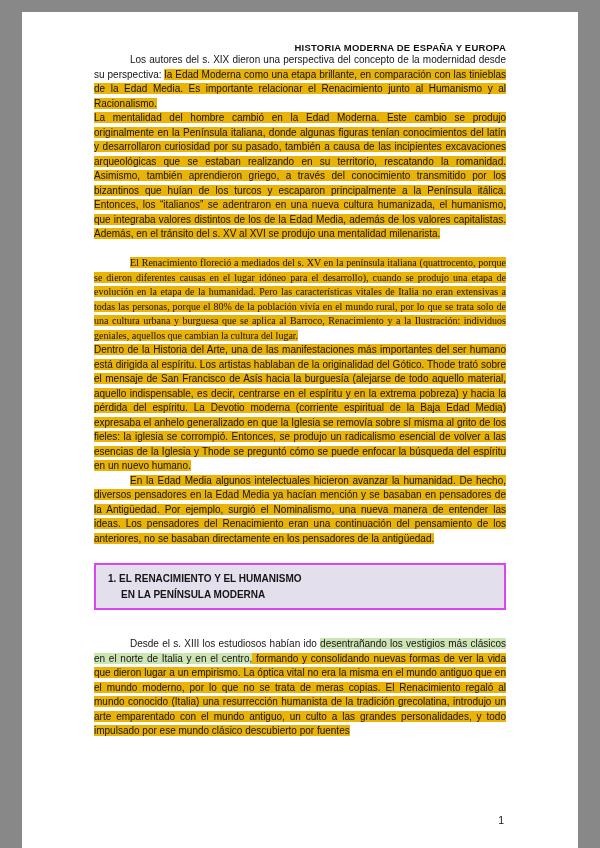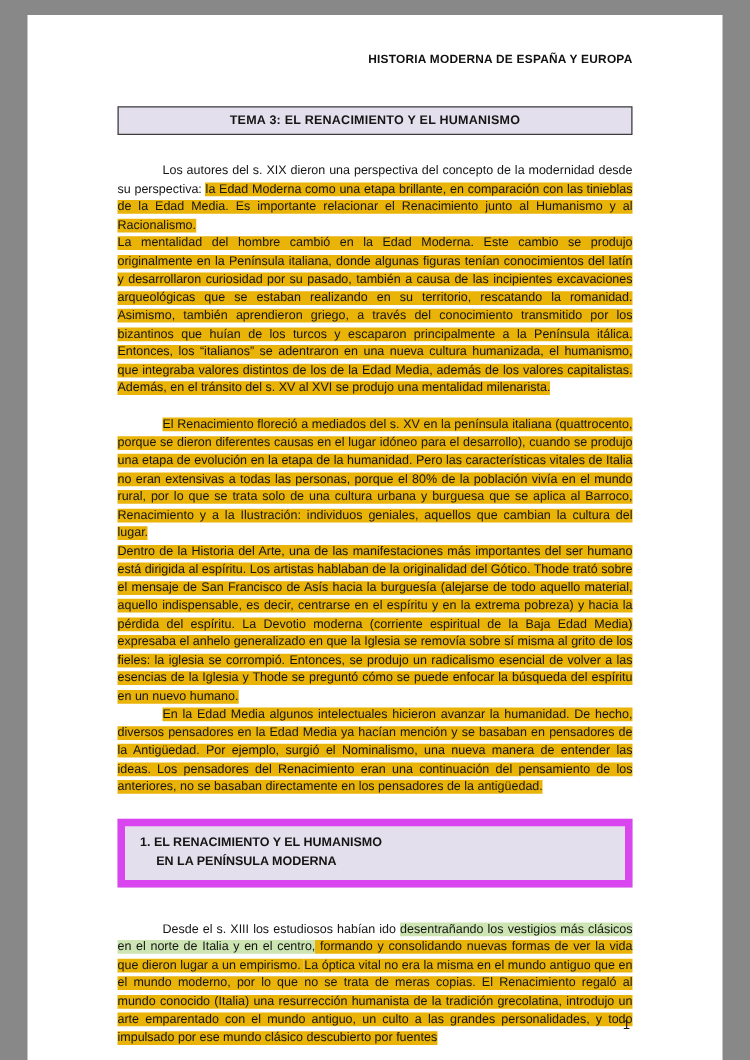--- a/index.html
+++ b/index.html
@@ -34,28 +34,28 @@
     letter-spacing: 0.2px;
   }
   .body-p {
     margin: 0;
     font-size: 10px;
     line-height: 14.5px;
     text-align: justify;
     color: #141414;
   }
   .body-p.indent { text-indent: 36px; }
-  .body-p.space-before { margin-top: 14.5px; }
+  .body-p.space-before { margin-top: 14.5px; font-family: Liberation Serif, serif; }
   .hl-y { background: #eab308; }
   .hl-g { background: #CDE5B3; }
   .section-box {
     margin-top: 17px;
     margin-bottom: 27px;
     background: #E4DFEC;
-    border: 6px solid #d946ef;
+    border: 2px solid #d946ef;
     font-weight: bold;
     font-size: 10px;
     line-height: 15.5px;
     padding: 6px 10px 6px 12px;
   }
   .section-box .line2 { padding-left: 13px; }
   .pagenum {
     position: absolute;
     right: 74px;
     bottom: 34px;
@@ -63,23 +63,20 @@
     color: #141414;
   }
 </style>
 </head>
 <body>
 
 <div class="page">
 
   <div class="header">HISTORIA MODERNA DE ESPAÑA Y EUROPA</div>
 
-  <div class="title-box">
-    <span>TEMA 3: EL RENACIMIENTO Y EL HUMANISMO</span>
-  </div>
 
   <div id="paras-top">
       <p class="body-p indent"><span>Los autores del s. XIX dieron una perspectiva del concepto de la modernidad desde su perspectiva: </span><span class="hl-y">la Edad Moderna como una etapa brillante, en comparación con las tinieblas de la Edad Media. Es importante relacionar el Renacimiento junto al Humanismo y al Racionalismo.</span></p>
       <p class="body-p"><span class="hl-y">La mentalidad del hombre cambió en la Edad Moderna. Este cambio se produjo originalmente en la Península italiana, donde algunas figuras tenían conocimientos del latín y desarrollaron curiosidad por su pasado, también a causa de las incipientes excavaciones arqueológicas que se estaban realizando en su territorio, rescatando la romanidad. Asimismo, también aprendieron griego, a través del conocimiento transmitido por los bizantinos que huían de los turcos y escaparon principalmente a la Península itálica. Entonces, los “italianos” se adentraron en una nueva cultura humanizada, el humanismo, que integraba valores distintos de los de la Edad Media, además de los valores capitalistas. Además, en el tránsito del s. XV al XVI se produjo una mentalidad milenarista.</span></p>
       <p class="body-p indent space-before"><span class="hl-y">El Renacimiento floreció a mediados del s. XV en la península italiana (quattrocento, porque se dieron diferentes causas en el lugar idóneo para el desarrollo), cuando se produjo una etapa de evolución en la etapa de la humanidad. Pero las características vitales de Italia no eran extensivas a todas las personas, porque el 80% de la población vivía en el mundo rural, por lo que se trata solo de una cultura urbana y burguesa que se aplica al Barroco, Renacimiento y a la Ilustración: individuos geniales, aquellos que cambian la cultura del lugar.</span></p>
       <p class="body-p"><span class="hl-y">Dentro de la Historia del Arte, una de las manifestaciones más importantes del ser humano está dirigida al espíritu. Los artistas hablaban de la originalidad del Gótico. Thode trató sobre el mensaje de San Francisco de Asís hacia la burguesía (alejarse de todo aquello material, aquello indispensable, es decir, centrarse en el espíritu y en la extrema pobreza) y hacia la pérdida del espíritu. La Devotio moderna (corriente espiritual de la Baja Edad Media) expresaba el anhelo generalizado en que la Iglesia se removía sobre sí misma al grito de los fieles: la iglesia se corrompió. Entonces, se produjo un radicalismo esencial de volver a las esencias de la Iglesia y Thode se preguntó cómo se puede enfocar la búsqueda del espíritu en un nuevo humano.</span></p>
       <p class="body-p indent"><span class="hl-y">En la Edad Media algunos intelectuales hicieron avanzar la humanidad. De hecho, diversos pensadores en la Edad Media ya hacían mención y se basaban en pensadores de la Antigüedad. Por ejemplo, surgió el Nominalismo, una nueva manera de entender las ideas. Los pensadores del Renacimiento eran una continuación del pensamiento de los anteriores, no se basaban directamente en los pensadores de la antigüedad.</span></p>
     </div>
 
   <div class="section-box">

